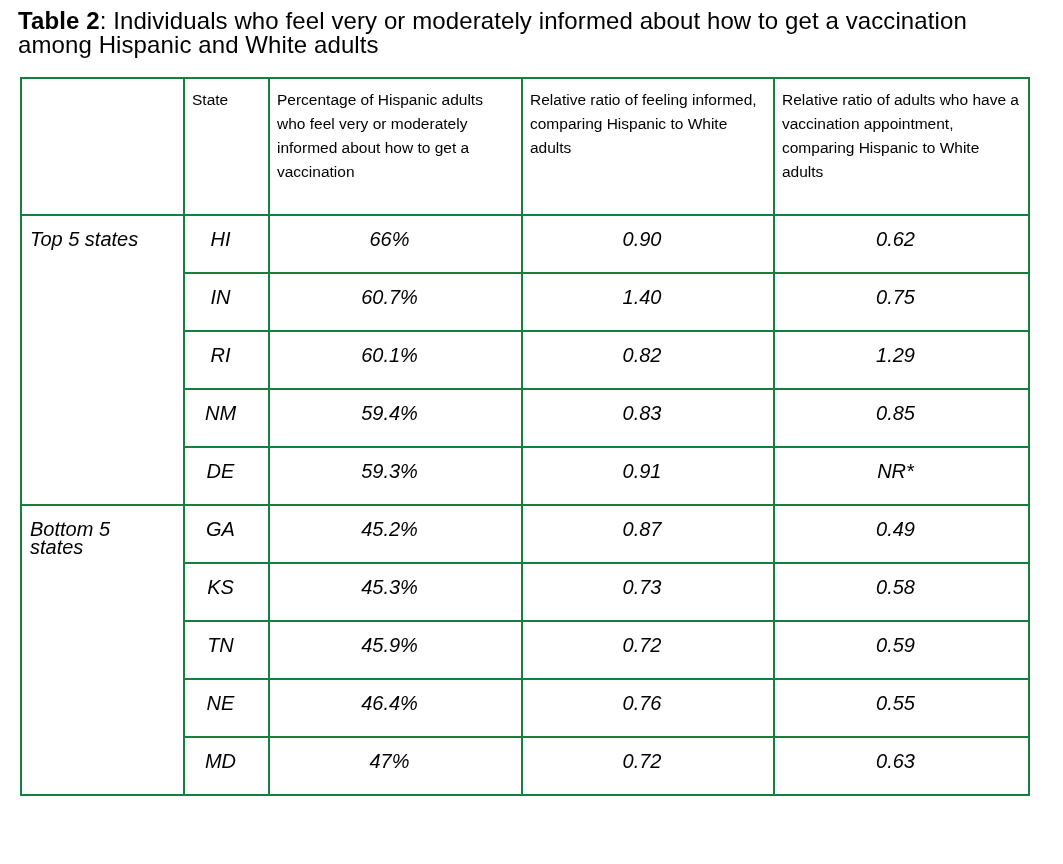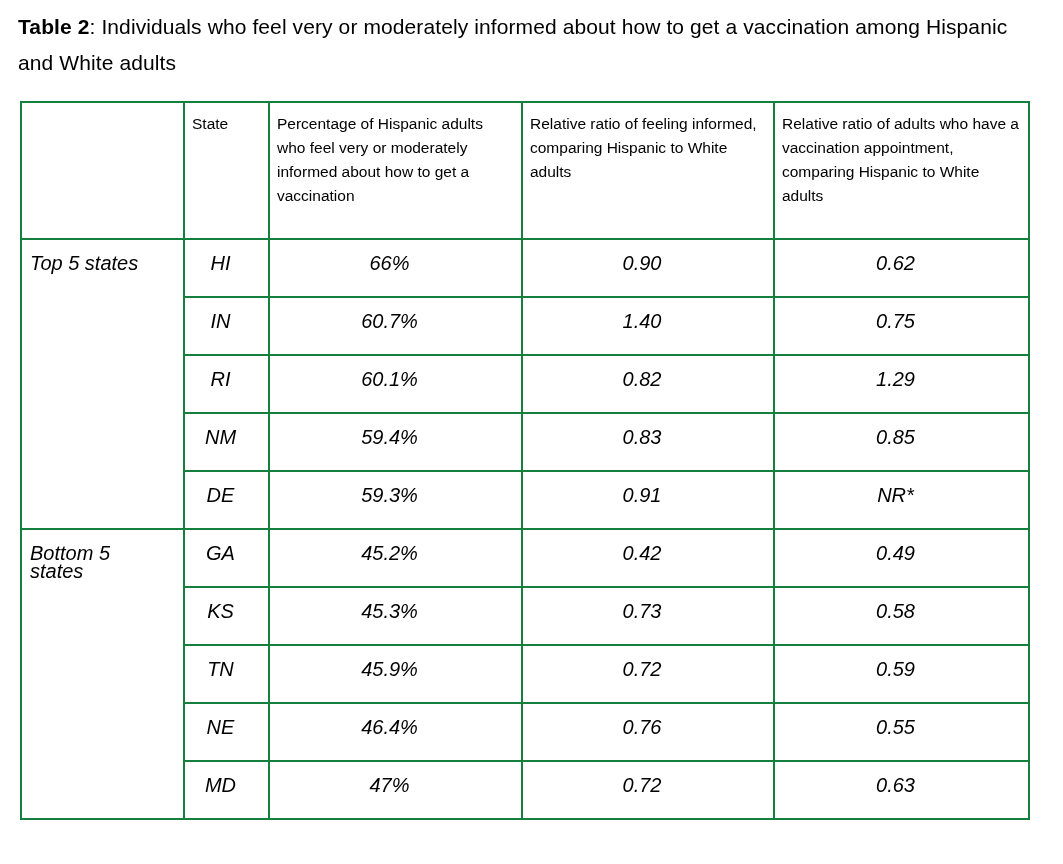--- a/index.html
+++ b/index.html
@@ -11,22 +11,22 @@
   }
   .page {
     width: 1063px;
     height: 864px;
     box-sizing: border-box;
     padding: 9px 17px 0 18px;
     background: #ffffff;
     overflow: hidden;
   }
   .caption {
-    font-size: 21px;
-    line-height: 36px;
+    font-size: 24px;
+    line-height: 24px;
     max-width: 990px;
     letter-spacing: 0.1px;
   }
   .caption .bold { font-weight: 700; }
   table.data {
     border-collapse: collapse;
     table-layout: fixed;
     margin-top: 20px;
     margin-left: 2px;
     width: 1008px;
@@ -119,21 +119,21 @@
       <tr>
         <td>DE</td>
         <td>59.3%</td>
         <td>0.91</td>
         <td>NR*</td>
       </tr>
       <tr>
         <td class="group" rowspan="5">Bottom 5 states</td>
         <td>GA</td>
         <td>45.2%</td>
-        <td>0.42</td>
+        <td>0.87</td>
         <td>0.49</td>
       </tr>
       <tr>
         <td>KS</td>
         <td>45.3%</td>
         <td>0.73</td>
         <td>0.58</td>
       </tr>
       <tr>
         <td>TN</td>

